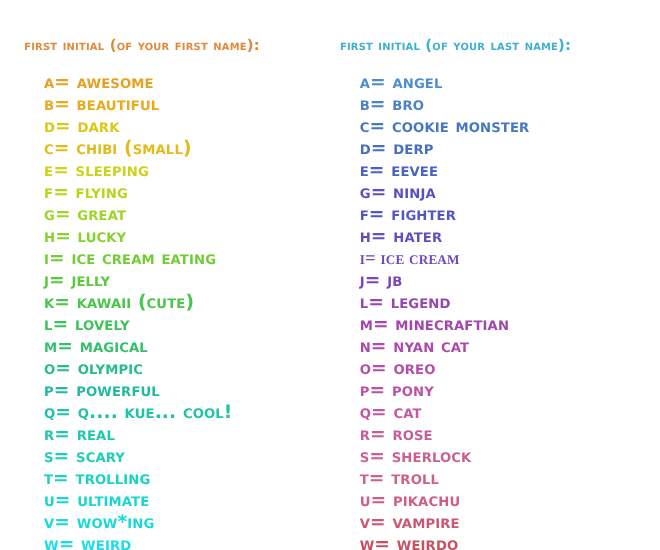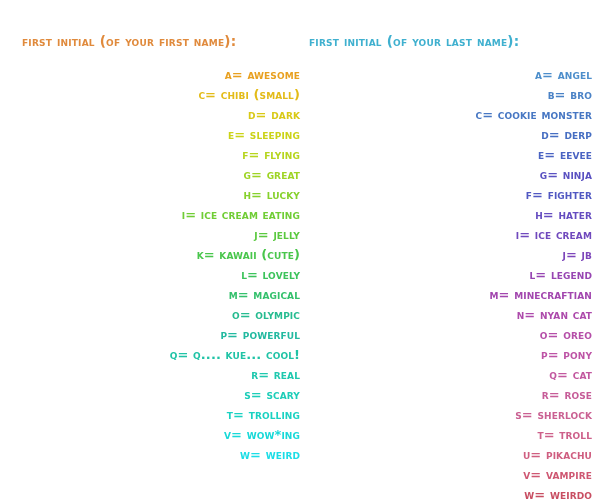--- a/index.html
+++ b/index.html
@@ -48,80 +48,81 @@
     position: absolute;
     top: 41px;
     left: 0;
     width: 300px;
   }
   .entry {
     height: 20px;
     line-height: 20px;
     font-family: "DejaVu Sans", sans-serif;
     font-weight: bold;
-    font-size: 13px;
+    font-size: 17px;
     font-variant: small-caps;
     text-transform: lowercase;
     white-space: nowrap;
     letter-spacing: 0.1px;
-    text-align: right;
   }
   .column.left  .entry { padding-left: 40px; }
   .column.right .entry { padding-left: 35px; }
 
   .entry .key {
     display: inline;
   }
   .entry .val {
     display: inline;
   }
 </style>
 </head>
 <body>
 
 <div class="sheet">
 
   <div class="column left">
     <div class="col-title" style="color: rgb(224, 138, 60);">First Initial (of your First name):</div>
     <div class="entries">
         <div class="entry" style="color: rgb(232, 160, 32);"><span class="key">A=</span> <span class="val">Awesome</span></div>
+        <div class="entry" style="color: rgb(233, 171, 28);"><span class="key">B=</span> <span class="val">Beautiful</span></div>
+        <div class="entry" style="color: rgb(217, 201, 22);"><span class="key">D=</span> <span class="val">Dark</span></div>
         <div class="entry" style="color: rgb(227, 187, 24);"><span class="key">C=</span> <span class="val">Chibi (small)</span></div>
-        <div class="entry" style="color: rgb(217, 201, 22);"><span class="key">D=</span> <span class="val">Dark</span></div>
         <div class="entry" style="color: rgb(203, 211, 24);"><span class="key">E=</span> <span class="val">Sleeping</span></div>
         <div class="entry" style="color: rgb(182, 213, 29);"><span class="key">F=</span> <span class="val">Flying</span></div>
         <div class="entry" style="color: rgb(158, 212, 36); padding-left: 40px;"><span class="key">G=</span> <span class="val">Great</span></div>
         <div class="entry" style="color: rgb(134, 209, 44);"><span class="key">H=</span> <span class="val">Lucky</span></div>
         <div class="entry" style="color: rgb(112, 205, 53);"><span class="key">I=</span> <span class="val">Ice Cream Eating</span></div>
         <div class="entry" style="color: rgb(90, 201, 63);"><span class="key">J=</span> <span class="val">Jelly</span></div>
         <div class="entry" style="color: rgb(73, 198, 76);"><span class="key">K=</span> <span class="val">Kawaii (cute)</span></div>
         <div class="entry" style="color: rgb(60, 195, 91);"><span class="key">L=</span> <span class="val">Lovely</span></div>
         <div class="entry" style="color: rgb(52, 192, 108);"><span class="key">M=</span> <span class="val">Magical</span></div>
         <div class="entry" style="color: rgb(38, 187, 144);"><span class="key">O=</span> <span class="val">Olympic</span></div>
         <div class="entry" style="color: rgb(34, 185, 160);"><span class="key">P=</span> <span class="val">Powerful</span></div>
         <div class="entry" style="color: rgb(32, 195, 166);"><span class="key">Q=</span> <span class="val">Q.... kue... Cool!</span></div>
         <div class="entry" style="color: rgb(30, 200, 174);"><span class="key">R=</span> <span class="val">Real</span></div>
         <div class="entry" style="color: rgb(28, 205, 184);"><span class="key">S=</span> <span class="val">Scary</span></div>
         <div class="entry" style="color: rgb(26, 210, 194);"><span class="key">T=</span> <span class="val">Trolling</span></div>
+        <div class="entry" style="color: rgb(25, 214, 206);"><span class="key">U=</span> <span class="val">Ultimate</span></div>
         <div class="entry" style="color: rgb(24, 217, 216);"><span class="key">V=</span> <span class="val">Wow*ing</span></div>
         <div class="entry" style="color: rgb(27, 221, 230);"><span class="key">W=</span> <span class="val">Weird</span></div>
       </div>
   </div>
 
   <div class="column right">
     <div class="col-title" style="color: rgb(63, 176, 207);">First Initial (of your Last name):</div>
     <div class="entries">
         <div class="entry" style="color: rgb(77, 142, 203);"><span class="key">A=</span> <span class="val">Angel</span></div>
         <div class="entry" style="color: rgb(74, 130, 198);"><span class="key">B=</span> <span class="val">Bro</span></div>
         <div class="entry" style="color: rgb(71, 119, 195);"><span class="key">C=</span> <span class="val">Cookie Monster</span></div>
         <div class="entry" style="color: rgb(70, 110, 194);"><span class="key">D=</span> <span class="val">Derp</span></div>
         <div class="entry" style="color: rgb(74, 99, 194);"><span class="key">E=</span> <span class="val">Eevee</span></div>
         <div class="entry" style="color: rgb(90, 81, 193);"><span class="key">G=</span> <span class="val">Ninja</span></div>
         <div class="entry" style="color: rgb(81, 88, 194);"><span class="key">F=</span> <span class="val">Fighter</span></div>
         <div class="entry" style="color: rgb(101, 77, 192);"><span class="key">H=</span> <span class="val">Hater</span></div>
-        <div class="entry" style="color: rgb(112, 73, 189);"><span class="key">I=</span> <span class="val">Ice Cream</span></div>
+        <div class="entry" style="color: rgb(112, 73, 189); font-family: Liberation Serif, serif;"><span class="key">I=</span> <span class="val">Ice Cream</span></div>
         <div class="entry" style="color: rgb(125, 70, 186);"><span class="key">J=</span> <span class="val">JB</span></div>
         <div class="entry" style="color: rgb(151, 69, 178);"><span class="key">L=</span> <span class="val">Legend</span></div>
         <div class="entry" style="color: rgb(162, 70, 174);"><span class="key">M=</span> <span class="val">Minecraftian</span></div>
         <div class="entry" style="color: rgb(173, 74, 171);"><span class="key">N=</span> <span class="val">Nyan Cat</span></div>
         <div class="entry" style="color: rgb(181, 78, 168);"><span class="key">O=</span> <span class="val">Oreo</span></div>
         <div class="entry" style="color: rgb(189, 83, 165);"><span class="key">P=</span> <span class="val">Pony</span></div>
         <div class="entry" style="color: rgb(194, 88, 159);"><span class="key">Q=</span> <span class="val">Cat</span></div>
         <div class="entry" style="color: rgb(198, 92, 152);"><span class="key">R=</span> <span class="val">Rose</span></div>
         <div class="entry" style="color: rgb(202, 96, 146);"><span class="key">S=</span> <span class="val">Sherlock</span></div>
         <div class="entry" style="color: rgb(205, 96, 138);"><span class="key">T=</span> <span class="val">Troll</span></div>

